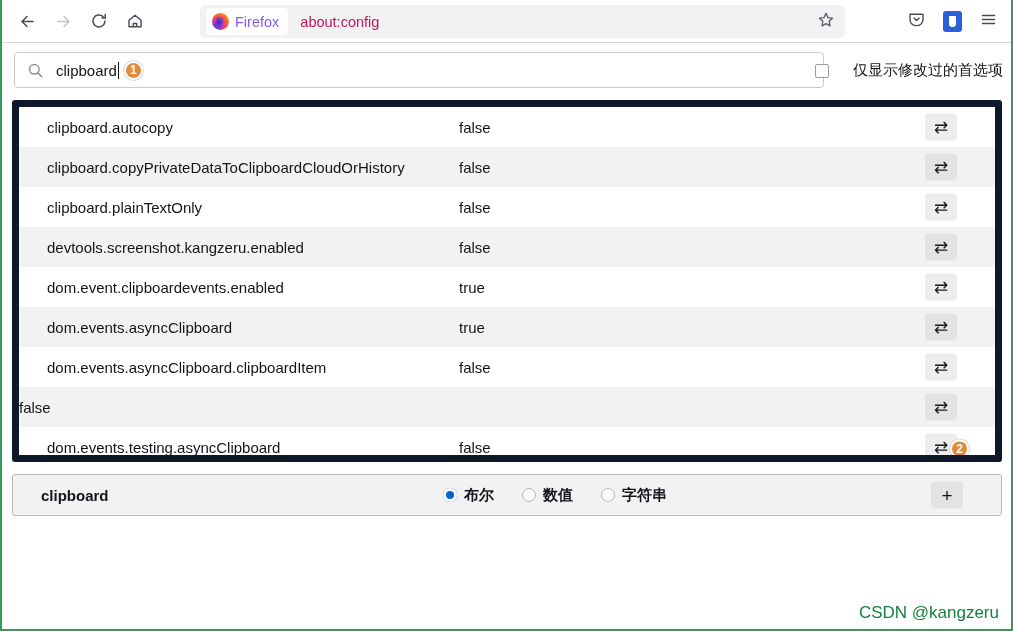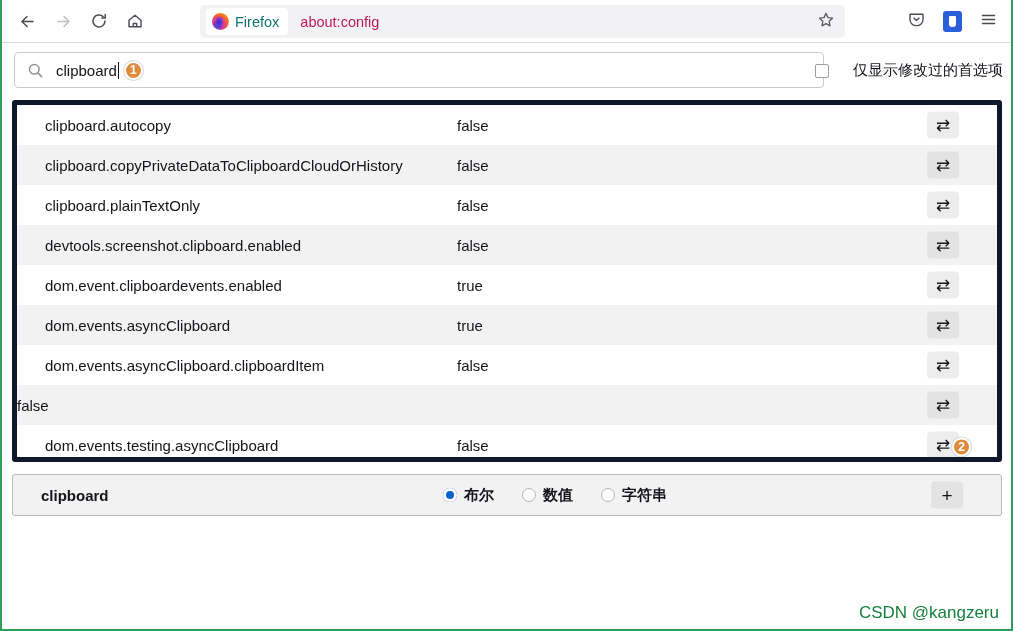--- a/index.html
+++ b/index.html
@@ -39,21 +39,21 @@
   .ff-chip {
     display:flex; align-items:center; gap:6px;
     background:#ffffff; border-radius:4px;
     height:27px; padding:0 9px 0 6px; margin-left:2px;
   }
   .ff-logo { width:17px; height:17px; border-radius:50%; position:relative; overflow:hidden;
     background:radial-gradient(circle at 34% 72%, #5b3fd0 0%, #5b3fd0 16%, #e0349a 34%, #f2622e 60%, #ffb423 88%);
   }
   .ff-logo::after{ content:""; position:absolute; left:4px; top:3px; width:7px; height:9px; border-radius:60% 40% 50% 50%;
     background:radial-gradient(circle at 40% 70%, #4327b8 0%, #7a3dd1 55%, rgba(255,180,35,0) 80%); }
-  .ff-chip-label { font-size:14.5px; color:#0f766e; }
+  .ff-chip-label { font-size:14.5px; color:#8b5cf6; }
   .url-text { font-size:14.5px; color:#be185d; margin-left:12px; flex:1; }
   .star-btn { width:30px; height:30px; display:flex; align-items:center; justify-content:center; color:#5b5b66; }
 
   .right-icons { position:absolute; right:6px; top:4px; display:flex; align-items:center; gap:2px; }
   .ricon { width:34px; height:34px; display:flex; align-items:center; justify-content:center; color:#4a4a55; }
   .shield-blue { width:19px; height:21px; background:#2b5fd9; border-radius:3px 3px 3px 3px;
     display:flex; align-items:center; justify-content:center; }
   .shield-blue span { display:block; width:7px; height:11px; background:#ffffff; border-radius:1px 1px 3px 3px; }
 
   
@@ -73,21 +73,21 @@
     border:2px solid #ffffff; box-shadow:0 0 0 1px #d9d9dd;
     margin-left:5px; vertical-align:1px;
   }
   .onlymod { position:absolute; right:8px; top:18px; display:flex; align-items:center; gap:24px; }
   .cbox { width:14px; height:14px; border:1px solid #9b9ba3; border-radius:2px; background:#fdfdfd; }
   .onlymod-label { font-size:15px; color:#15141a; }
 
   
   .prefbox {
     position:absolute; left:12px; top:100px; width:990px; height:362px;
-    border:5px solid #0f172a; border-radius:3px; background:#fff; overflow:hidden;
+    border:7px solid #0f172a; border-radius:3px; background:#fff; overflow:hidden;
   }
   .prow { height:40px; display:flex; align-items:center; position:relative; }
   .prow.odd { background:#f2f2f2; }
   .pname { font-size:15px; color:#15141a; padding-left:28px; width:440px; white-space:nowrap; }
   .pval  { font-size:15px; color:#15141a; }
   .toggle {
     position:absolute; right:38px; top:50%; transform:translateY(-50%);
     width:32px; height:27px; border-radius:4px; background:#ededed;
     display:flex; align-items:center; justify-content:center;
     font-size:17px; color:#15141a; line-height:1;
@@ -237,21 +237,21 @@
       </div>
     </div>
     <div class="prow">
       <span class="pname">clipboard.plainTextOnly</span>
       <span class="pval" style="margin-left: 0px;">false</span>
       <div class="toggle">
         <span>⇄</span>
       </div>
     </div>
     <div class="prow odd">
-      <span class="pname">devtools.screenshot.clipboard.enabled</span>
+      <span class="pname">devtools.screenshot.kangzeru.enabled</span>
       <span class="pval" style="margin-left: 0px;">false</span>
       <div class="toggle">
         <span>⇄</span>
       </div>
     </div>
     <div class="prow">
       <span class="pname">dom.event.clipboardevents.enabled</span>
       <span class="pval" style="margin-left: 0px;">true</span>
       <div class="toggle">
         <span>⇄</span>

